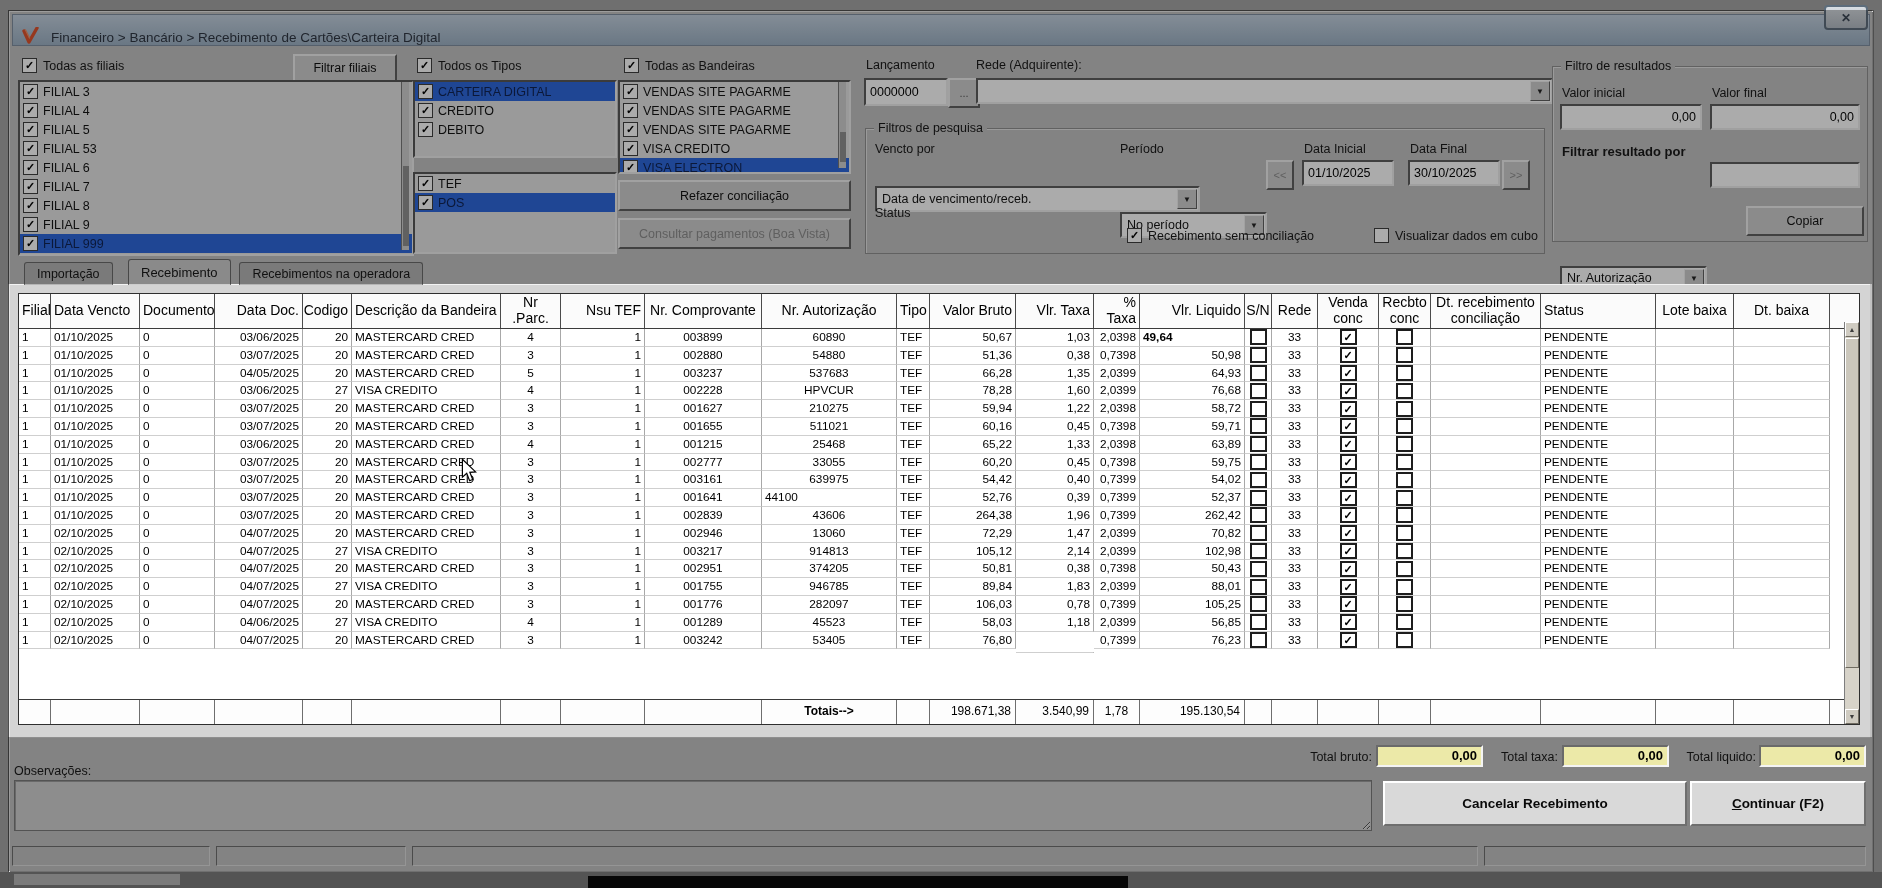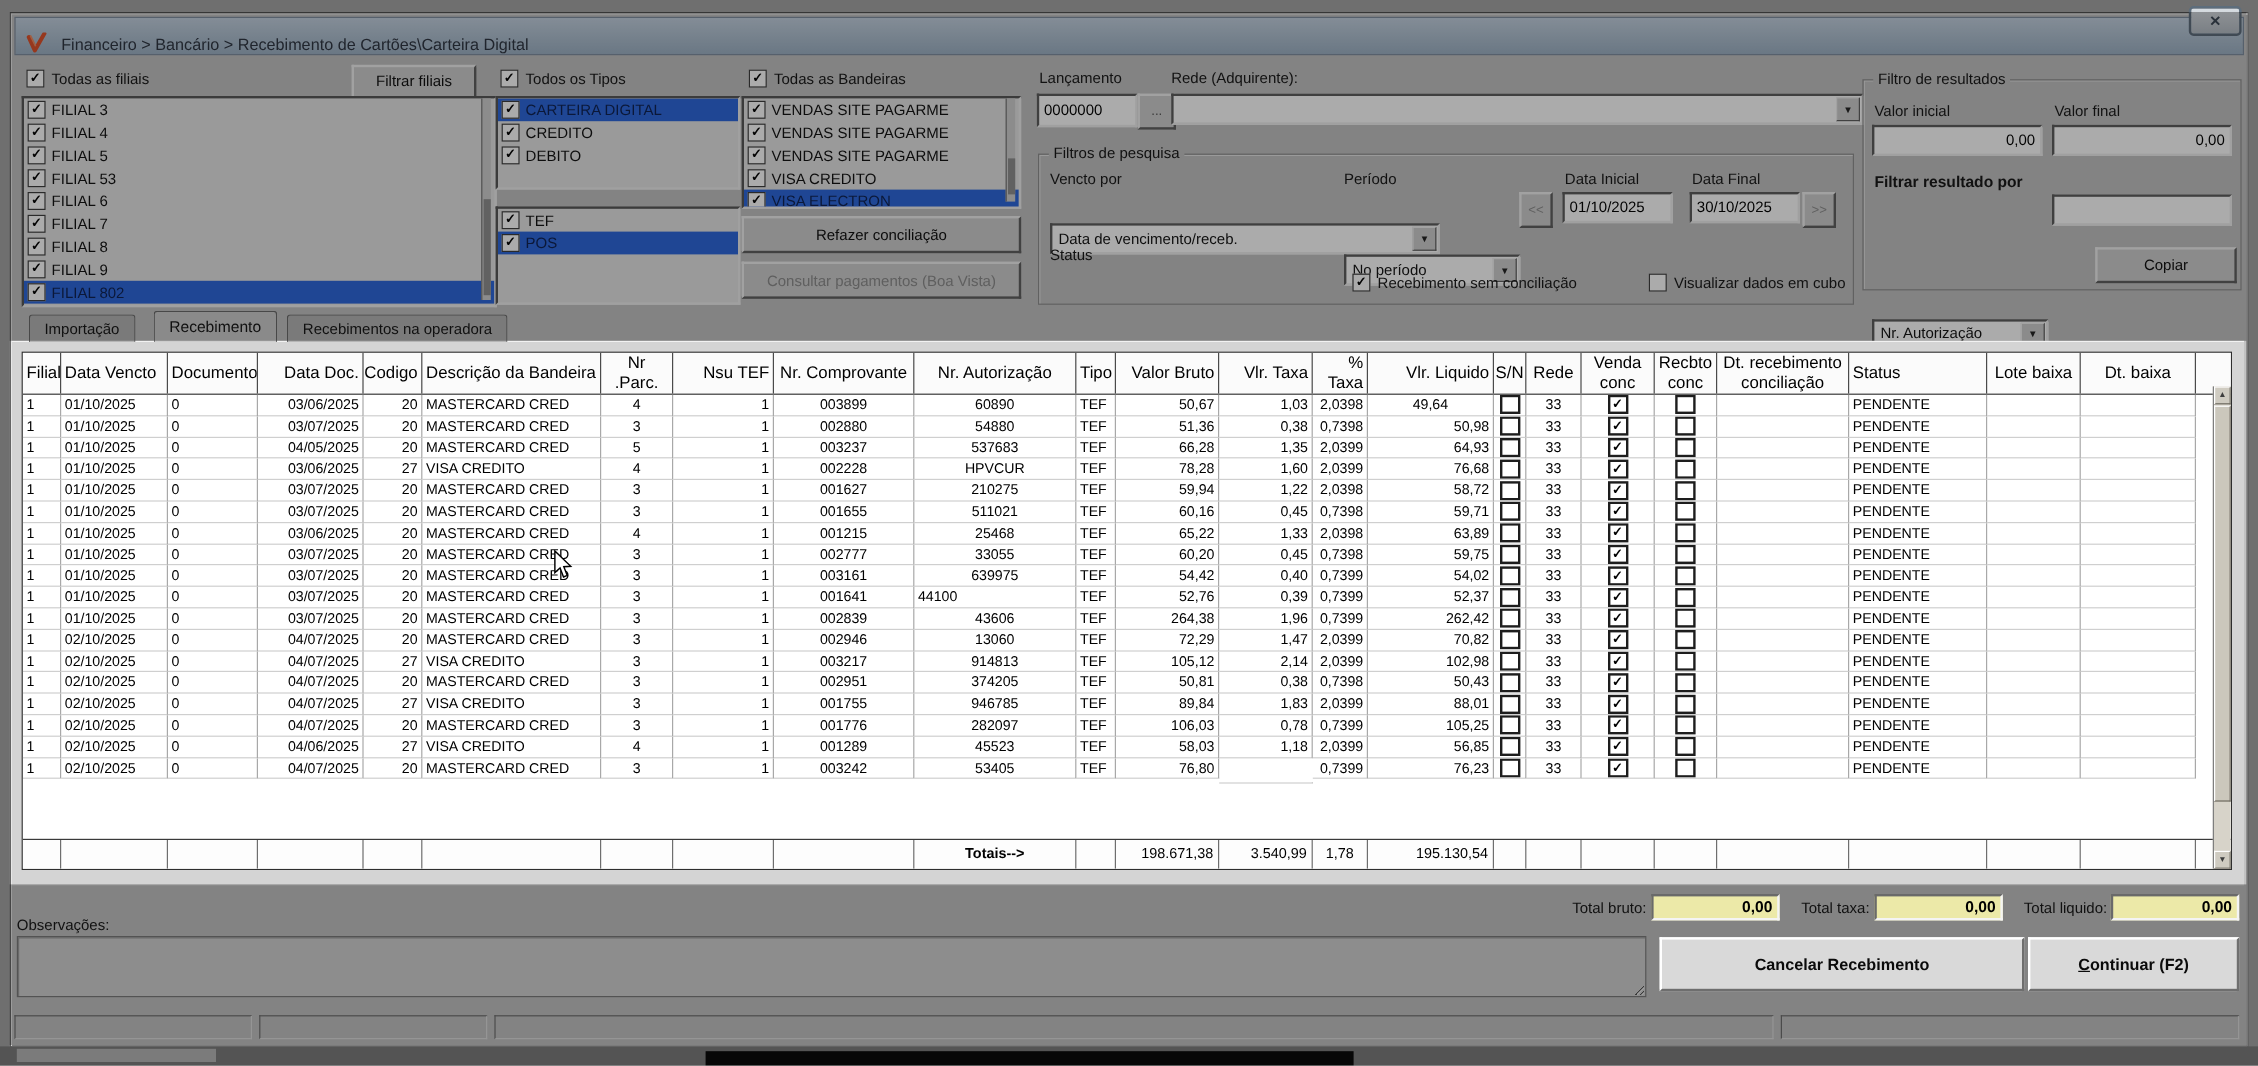--- a/index.html
+++ b/index.html
@@ -142,21 +142,21 @@
     <div class="lst-row">
       <span class="cb ">✓</span>
       <span>FILIAL 8</span>
     </div>
     <div class="lst-row">
       <span class="cb ">✓</span>
       <span>FILIAL 9</span>
     </div>
     <div class="lst-row sel">
       <span class="cb ">✓</span>
-      <span>FILIAL 802</span>
+      <span>FILIAL 999</span>
     </div>
   </div>
 <div class="mini-sb" style="left:401px;top:82px;height:168px;">
     <div class="th" style="top:84px;height:80px;"></div>
   </div>
 
 <div class="abs cbrow" style="left:417px;top:58px;">
   <span class="cb">✓</span>
   <span class="lbl">Todos os Tipos</span>
 </div>
@@ -312,21 +312,21 @@
           <div class="gc" style="width: 49px; text-align: right;">20</div>
           <div class="gc" style="width: 149px; text-align: left;">MASTERCARD CRED</div>
           <div class="gc" style="width: 60px; text-align: center;">4</div>
           <div class="gc" style="width: 84px; text-align: right;">1</div>
           <div class="gc" style="width: 117px; text-align: center;">003899</div>
           <div class="gc" style="width: 135px; text-align: center;">60890</div>
           <div class="gc" style="width: 33px; text-align: left;">TEF</div>
           <div class="gc" style="width: 86px; text-align: right;">50,67</div>
           <div class="gc" style="width: 78px; text-align: right;">1,03</div>
           <div class="gc" style="width: 46px; text-align: right;">2,0398</div>
-          <div class="gc" style="width: 105px; text-align: center;">49,64</div>
+          <div class="gc" style="width: 105px; text-align: left; font-weight: bold;">49,64</div>
           <div class="gc chkcell" style="width: 27px; text-align: center;">
             <span class="cb big"></span>
           </div>
           <div class="gc" style="width: 46px; text-align: center;">33</div>
           <div class="gc chkcell" style="width: 61px; text-align: center;">
             <span class="cb big">✓</span>
           </div>
           <div class="gc chkcell" style="width: 52px; text-align: center;">
             <span class="cb big"></span>
           </div>

